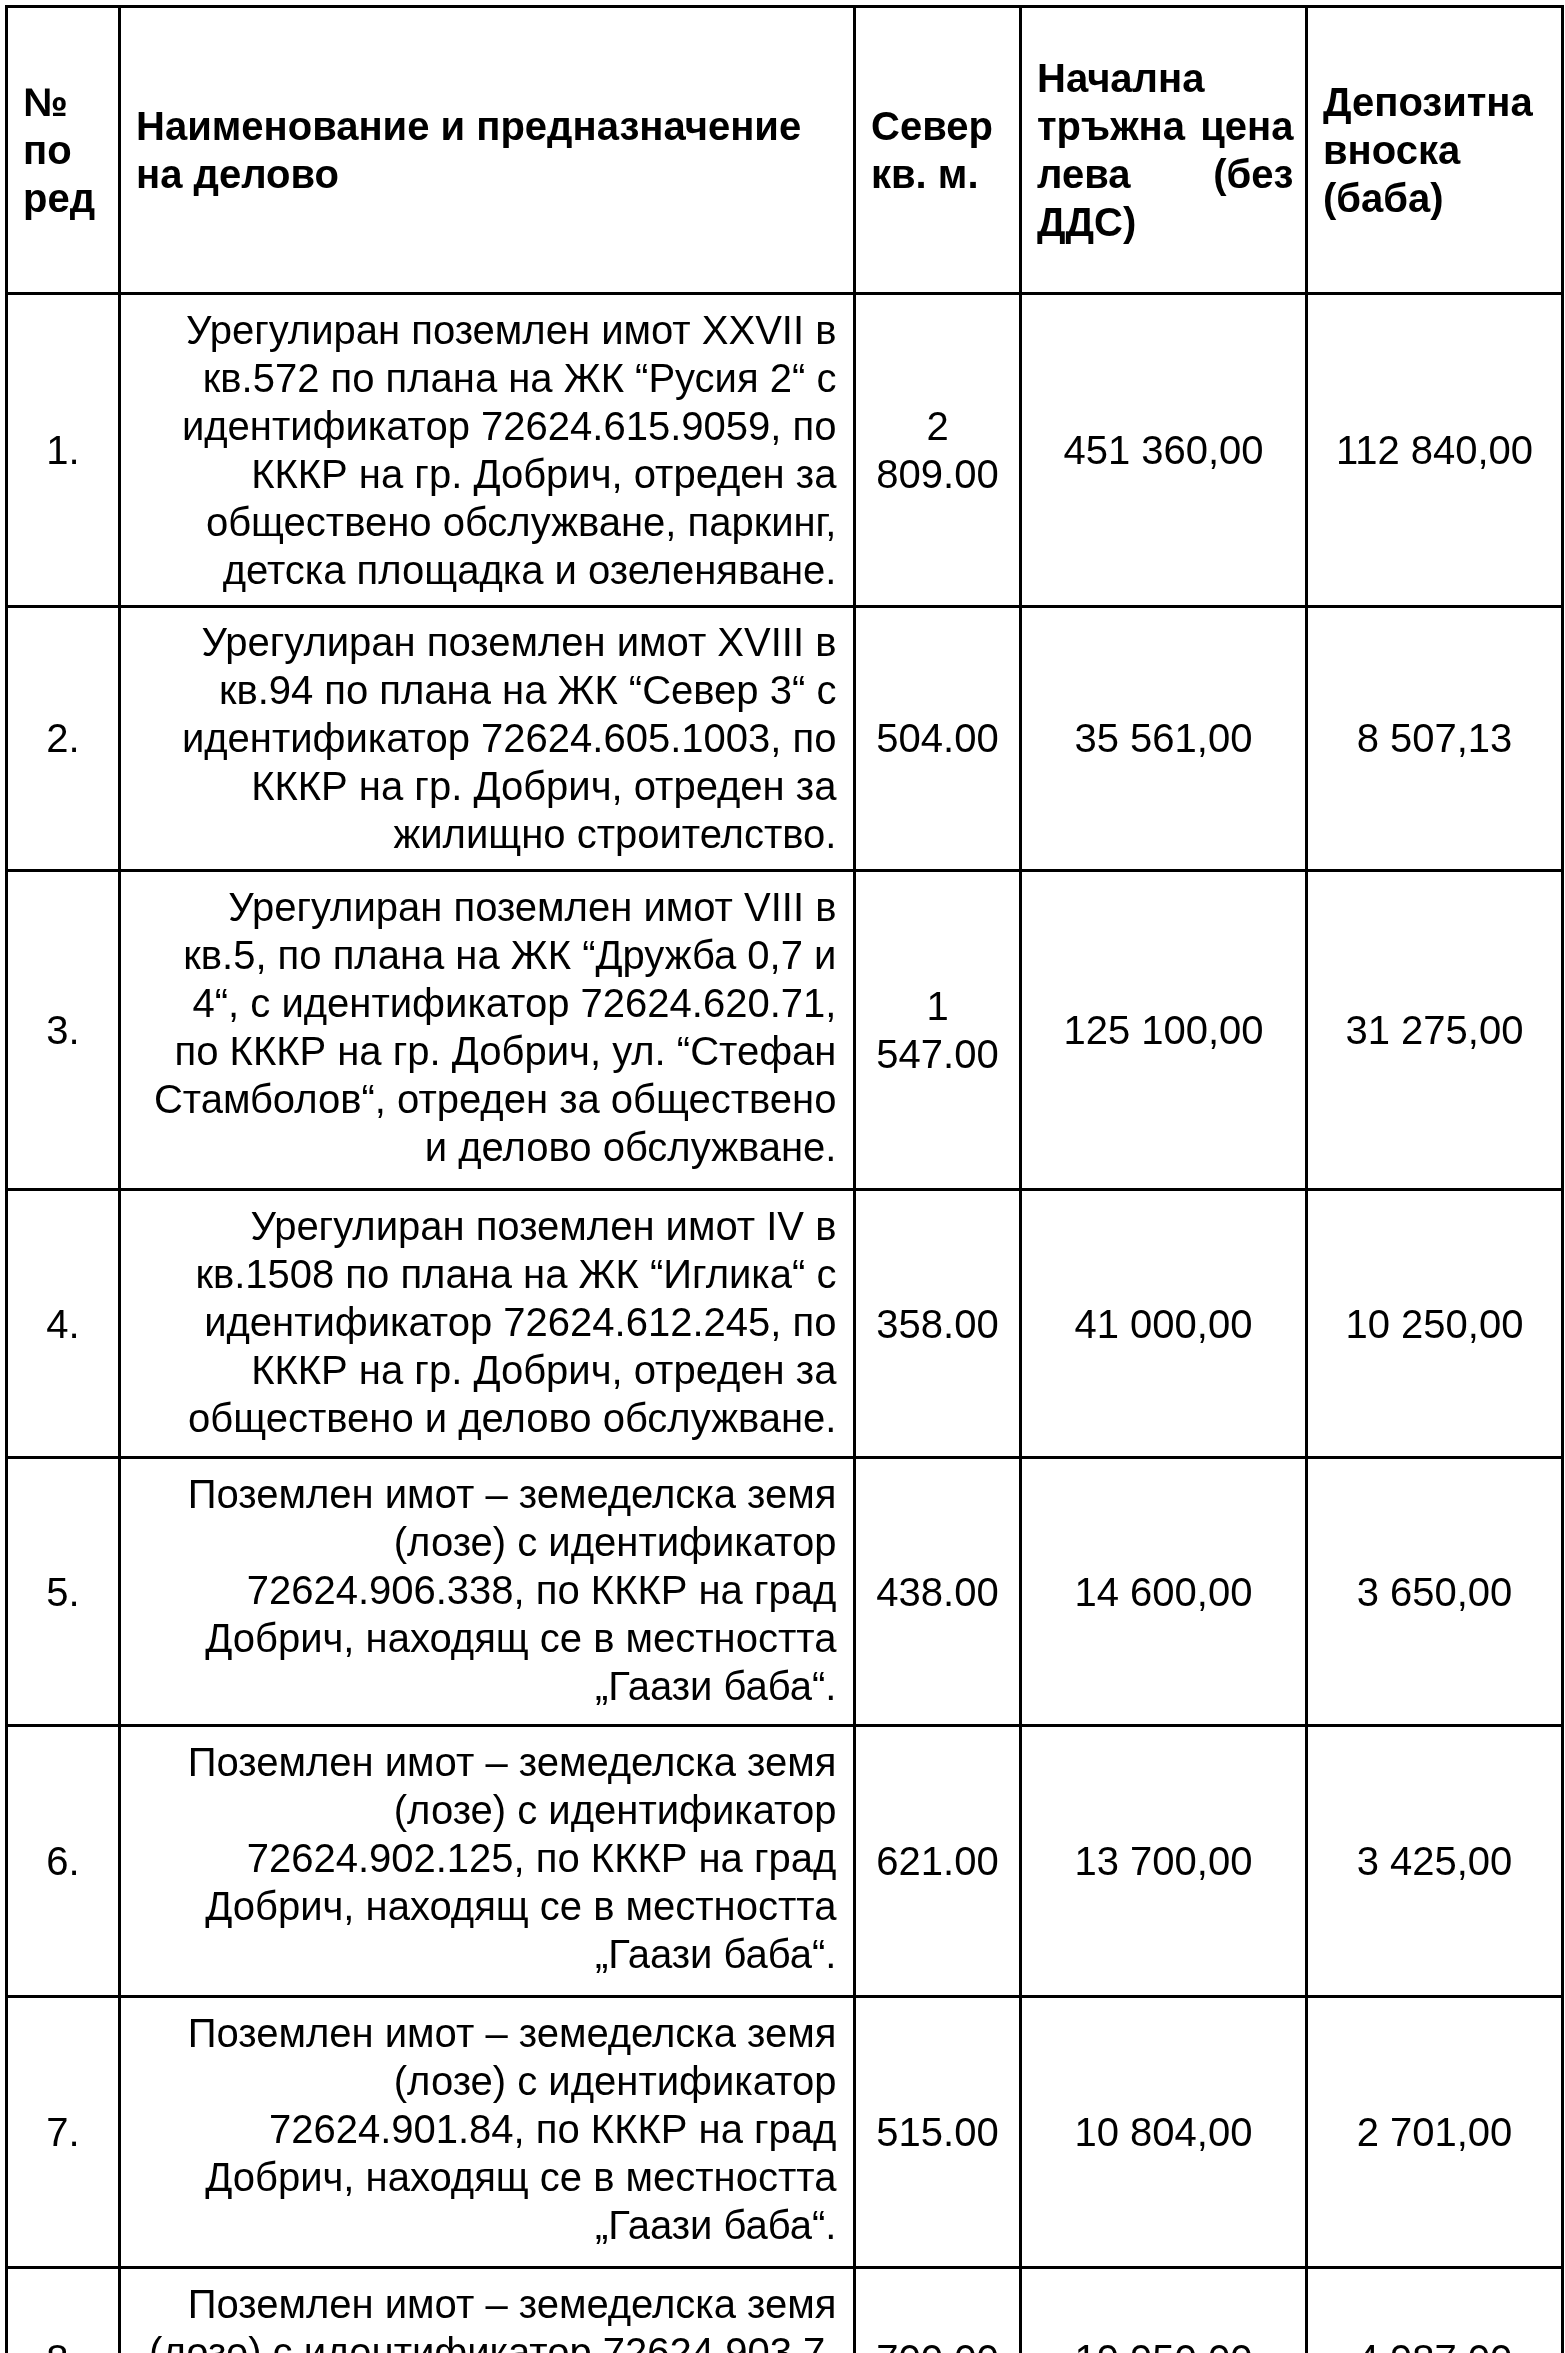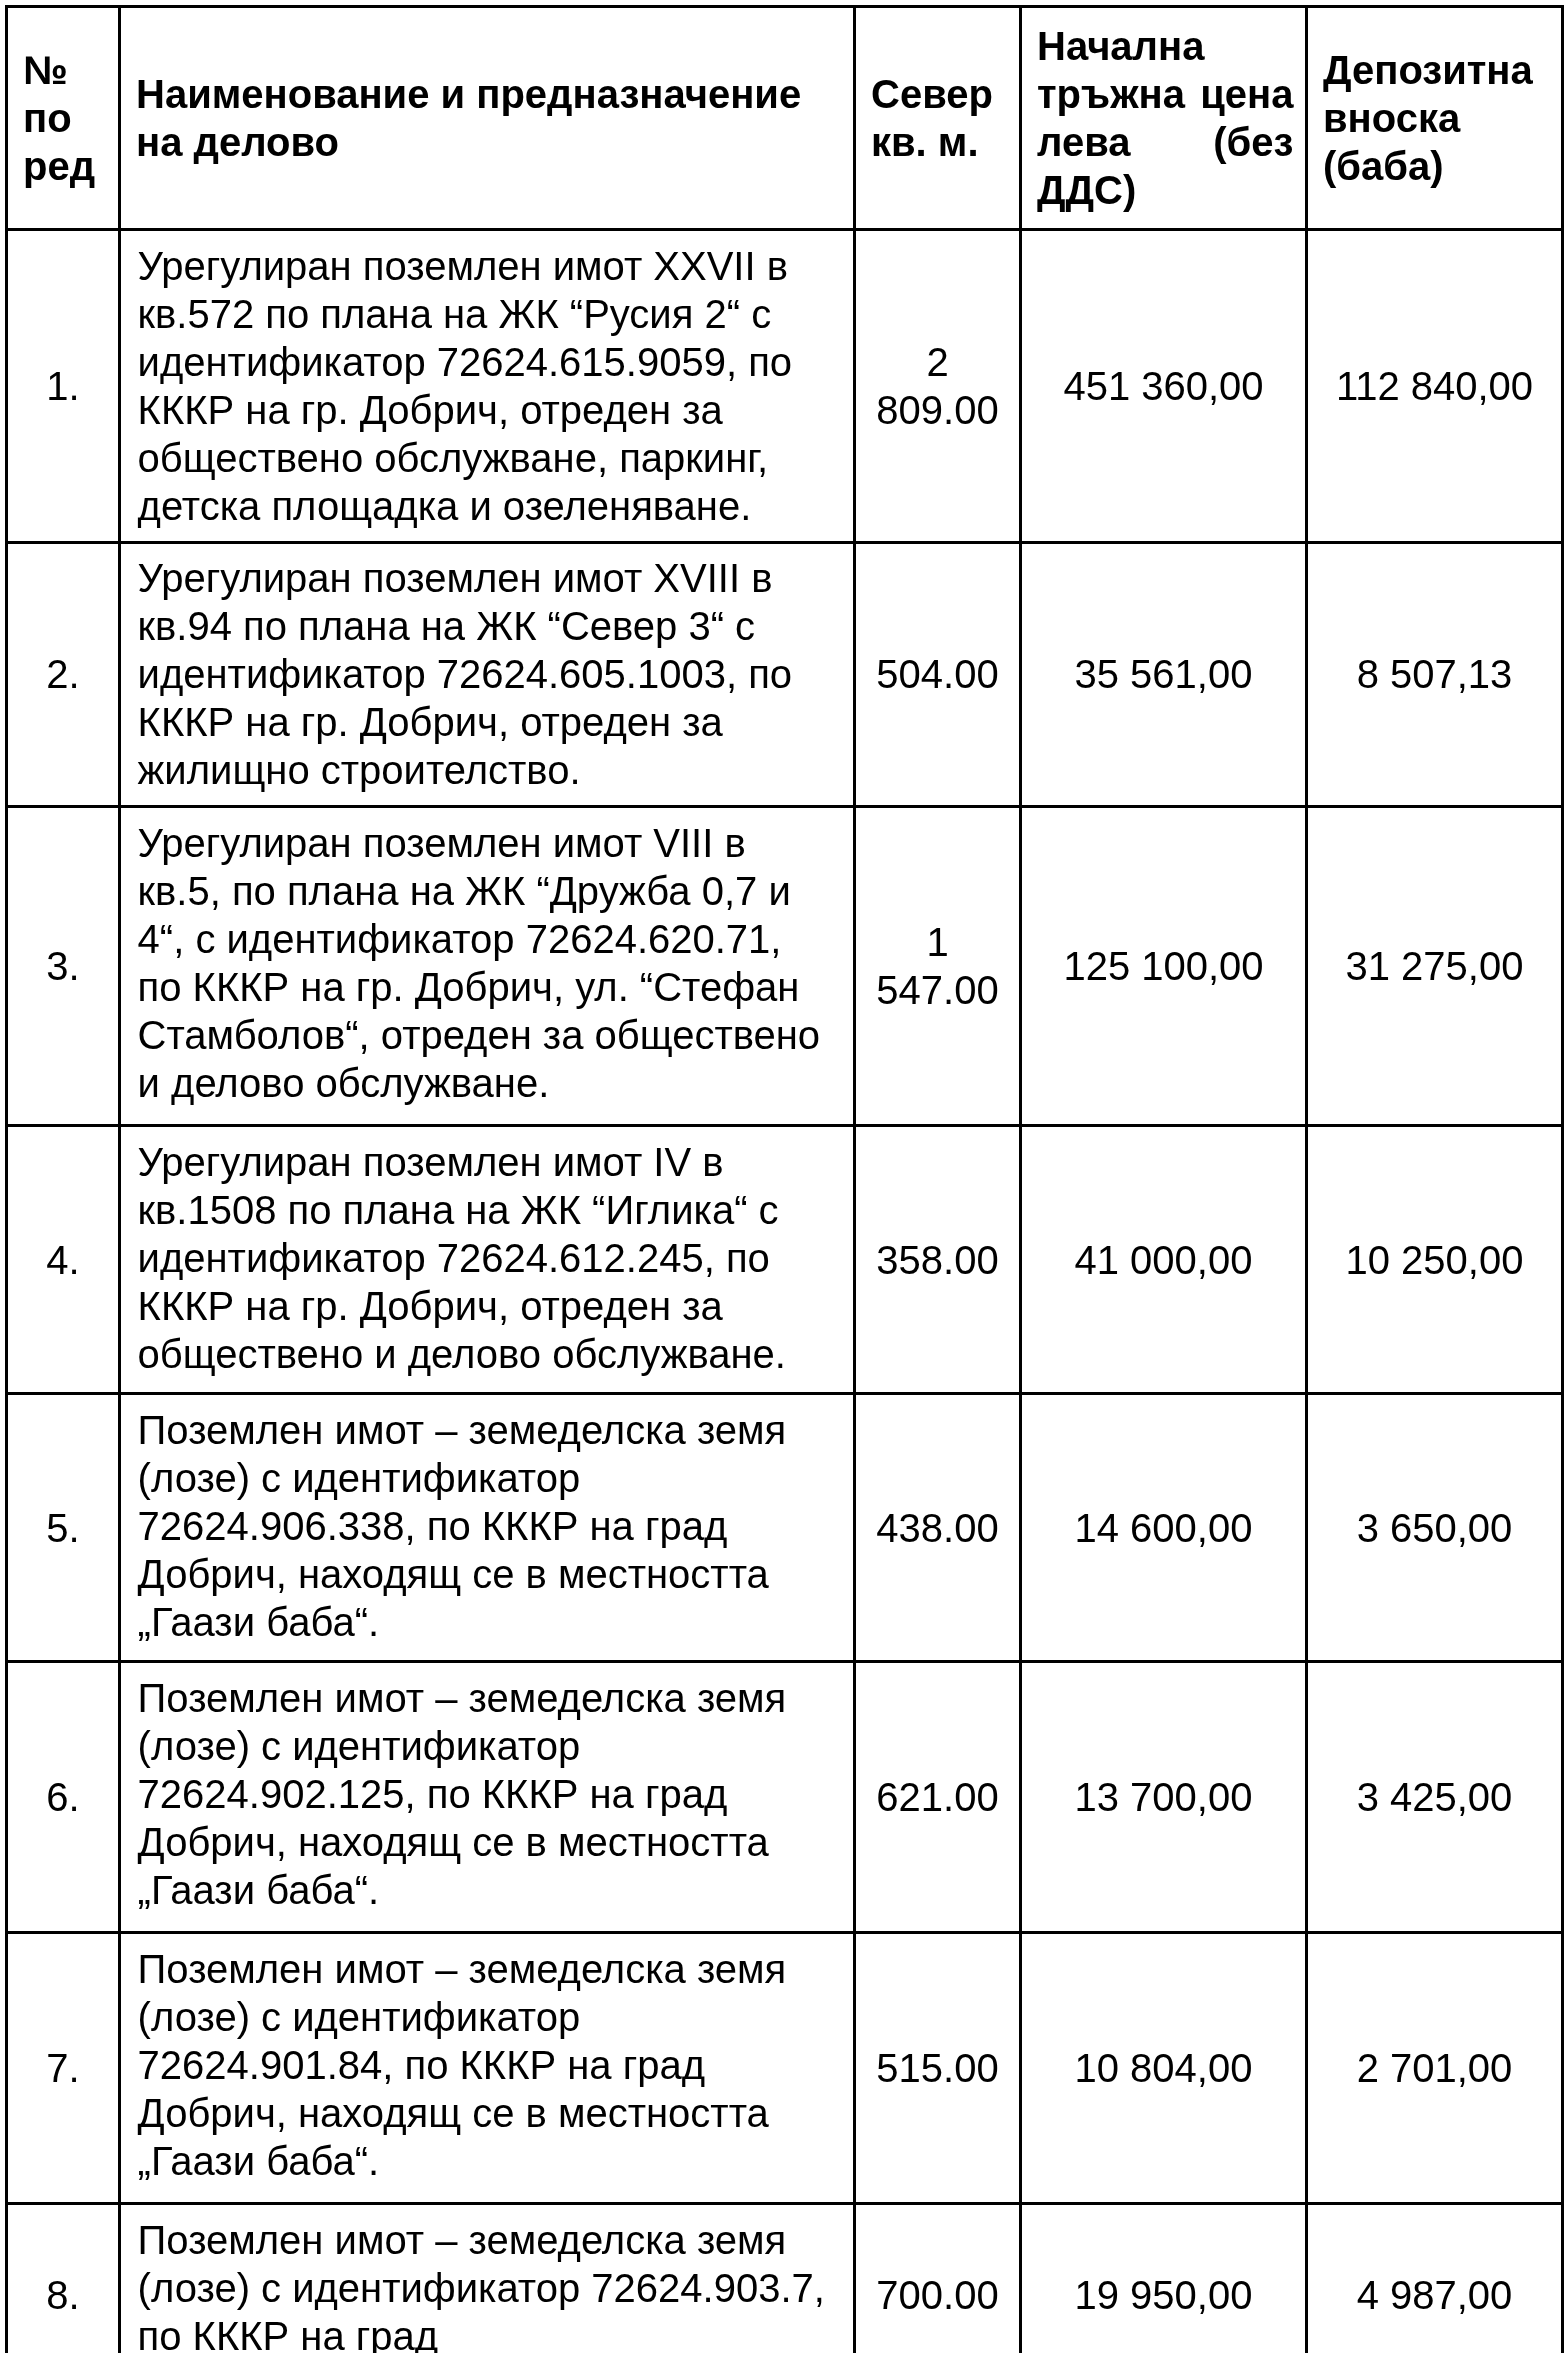--- a/index.html
+++ b/index.html
@@ -37,34 +37,34 @@
   }
   th {
     font-weight: bold;
     text-align: left;
     vertical-align: middle;
     padding-left: 15px;
     padding-right: 11.6px;
   }
   th.h-price { text-align: justify; }
 
-  thead tr { height: 223px; }
+  thead tr { height: 287px; }
   tbody tr:nth-child(1) { height: 311px; }
   tbody tr:nth-child(2) { height: 263px; }
   tbody tr:nth-child(3) { height: 319px; }
   tbody tr:nth-child(4) { height: 268px; }
   tbody tr:nth-child(5) { height: 268px; }
   tbody tr:nth-child(6) { height: 271px; }
   tbody tr:nth-child(7) { height: 271px; }
   tbody tr:nth-child(8) { height: 414px; }
 
   td { vertical-align: middle; text-align: center; }
   td.name {
     vertical-align: top;
-    text-align: left;
+    text-align: right;
     padding-left: 16.6px;
     padding-right: 16.6px;
   }
   tbody tr:nth-child(8) td.mid {
     vertical-align: top;
     padding-top: 66px;
   }
 </style>
 </head>
 <body>

